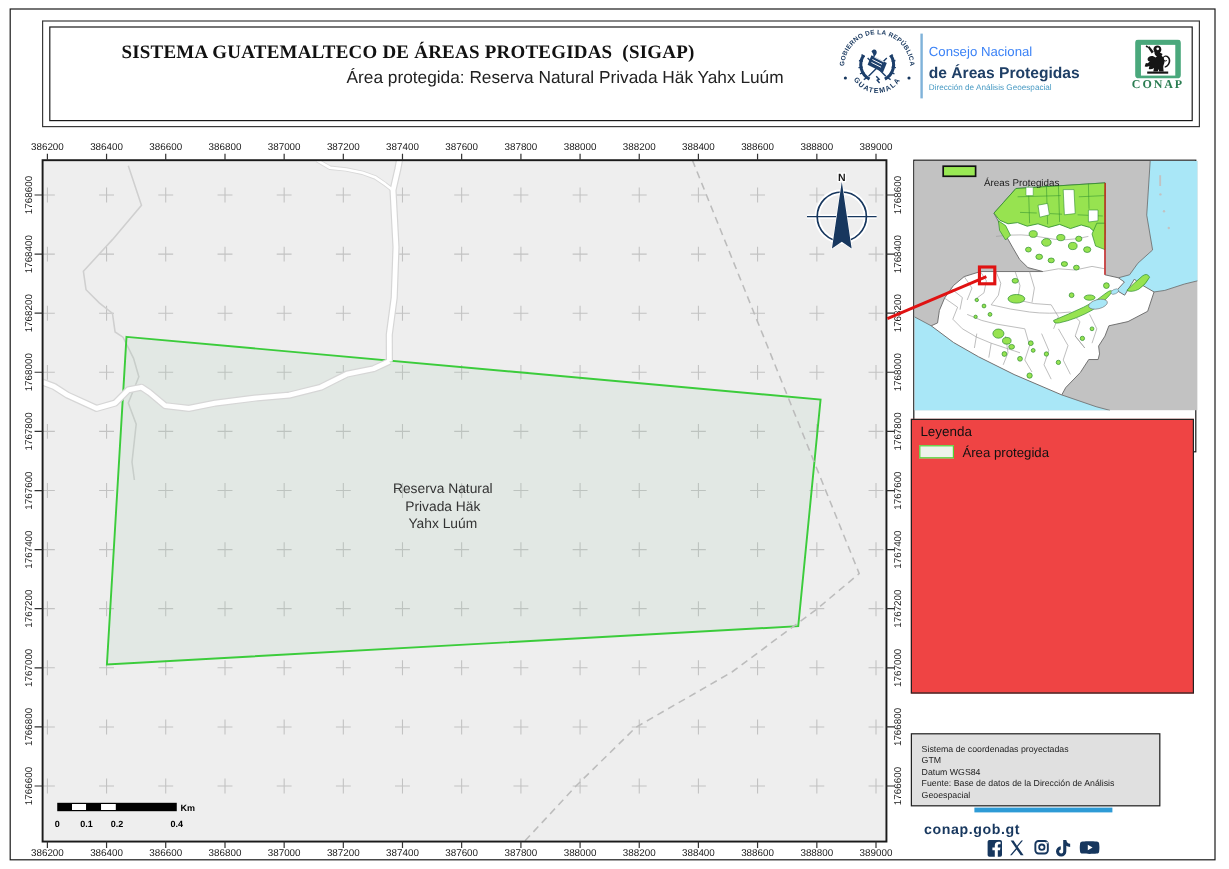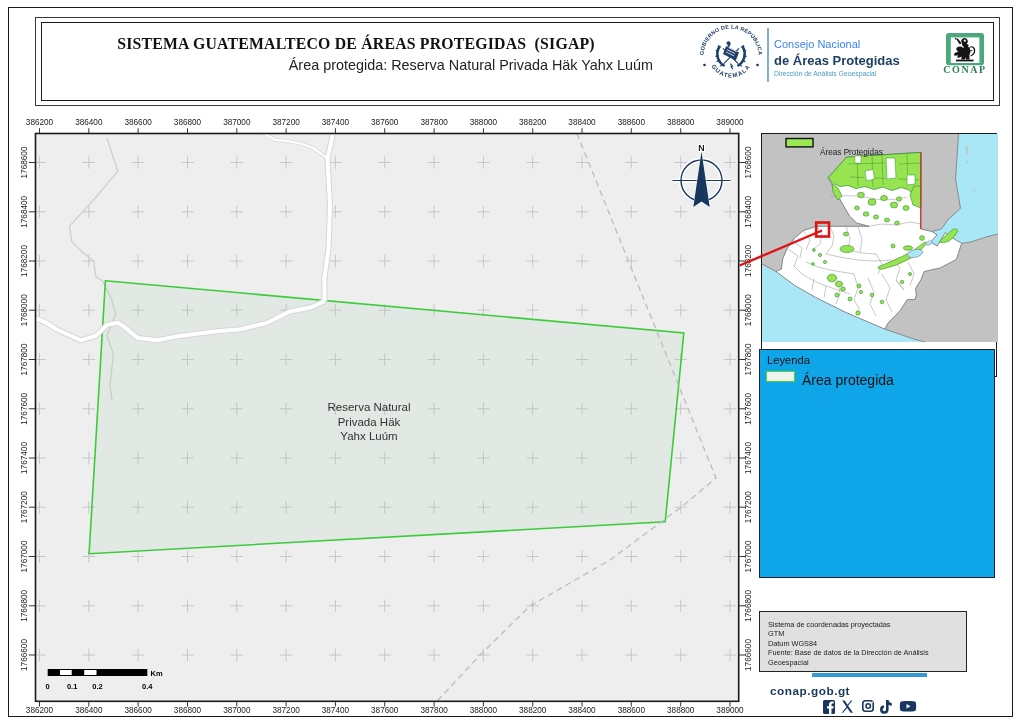--- a/index.html
+++ b/index.html
@@ -122,21 +122,21 @@
       <text transform="translate(750.5,556.5) rotate(-90)" text-anchor="middle">1767000</text>
       <text transform="translate(750.5,605.8) rotate(-90)" text-anchor="middle">1766800</text>
       <text transform="translate(750.5,655.0) rotate(-90)" text-anchor="middle">1766600</text>
 </g>
 </svg>
 
 <div class="abs" style="left:35px;top:17px;width:964.5px;height:89px;border:1.5px solid #3a3a3a"></div>
 
 <div class="abs" style="left:41px;top:22px;width:953px;height:79px;border:1.3px solid #1a1a1a;background:#fff"></div>
 
-<div class="abs" style="left:56px;top:35px;width:600px;text-align:center;font-family:'Liberation Serif',serif;font-weight:bold;font-size:15.8px;color:#111;letter-spacing:0.2px">SISTEMA GUATEMALTECO DE ÁREAS PROTEGIDAS&nbsp; (SIGAP)</div>
+<div class="abs" style="left:40px;top:35px;width:600px;text-align:center;font-family:'Liberation Serif',serif;font-weight:bold;font-size:15.8px;color:#111;letter-spacing:0.2px">SISTEMA GUATEMALTECO DE ÁREAS PROTEGIDAS&nbsp; (SIGAP)</div>
 
 <div class="abs" style="left:53px;top:57px;width:600px;text-align:right;font-size:14.4px;color:#222">Área protegida: Reserva Natural Privada Häk Yahx Luúm</div>
 
 <div class="abs" style="left:697px;top:21px;transform:translateZ(0)">
     <svg width="68" height="68" viewBox="0 0 68 68" style="display:block">
 <defs>
         <path id="ctop" d="M6.5,35 A27.5,27.5 0 1 1 61.5,35"></path>
         <path id="cbot" d="M11.5,34 A22.5,22.5 0 0 0 56.5,34"></path>
       </defs>
 
@@ -296,27 +296,27 @@
         <circle cx="208" cy="42" r="1"></circle>
         <circle cx="212" cy="56" r="1"></circle>
         <rect x="204" y="12" width="1.6" height="9"></rect>
 </g>
 
 <rect x="24" y="4.5" width="27" height="8.4" fill="#99e854" stroke="#111" stroke-width="1.4"></rect>
 <text x="58" y="20.6" font-family="'Liberation Sans',sans-serif" font-size="8.2" fill="#1a1a1a">Áreas Protegidas</text>
 </svg>
   </div>
 
-<div class="abs" style="left:759px;top:349px;width:236px;height:228.5px;border:1.8px solid #222;background:#0ea5e9">
+<div class="abs" style="left:759px;top:349px;width:236px;height:228.5px;border:1.8px solid #222;background:#ef4444">
 
   <div style="position:absolute;left:7px;top:3.5px;font-size:11.2px;color:#111">Leyenda</div>
 
   <div style="position:absolute;left:6px;top:21px;width:29px;height:11px;background:#eef3ec;border:1.5px solid #52d332"></div>
 
-  <div style="position:absolute;left:42px;top:21.5px;font-size:14px;color:#111">Área protegida</div>
+  <div style="position:absolute;left:42px;top:21.5px;font-size:11px;color:#111">Área protegida</div>
 </div>
 
 <div class="abs" style="left:759px;top:611px;width:208px;height:61px;border:1.8px solid #222;background:#e0e0e0">
   <div style="position:absolute;left:8px;top:8px;font-size:7.3px;color:#222;line-height:9.4px">Sistema de coordenadas proyectadas<br>GTM<br>Datum WGS84<br>Fuente: Base de datos de la Dirección de Análisis Geoespacial</div>
 </div>
 
 <div class="abs" style="left:811.5px;top:673px;width:115px;height:3.6px;background:#2e9bd6"></div>
 
 <div class="abs" style="left:770px;top:684px;width:200px;text-align:left;font-size:11.8px;font-weight:bold;color:#17375e;letter-spacing:0.5px">conap.gob.gt</div>
 

